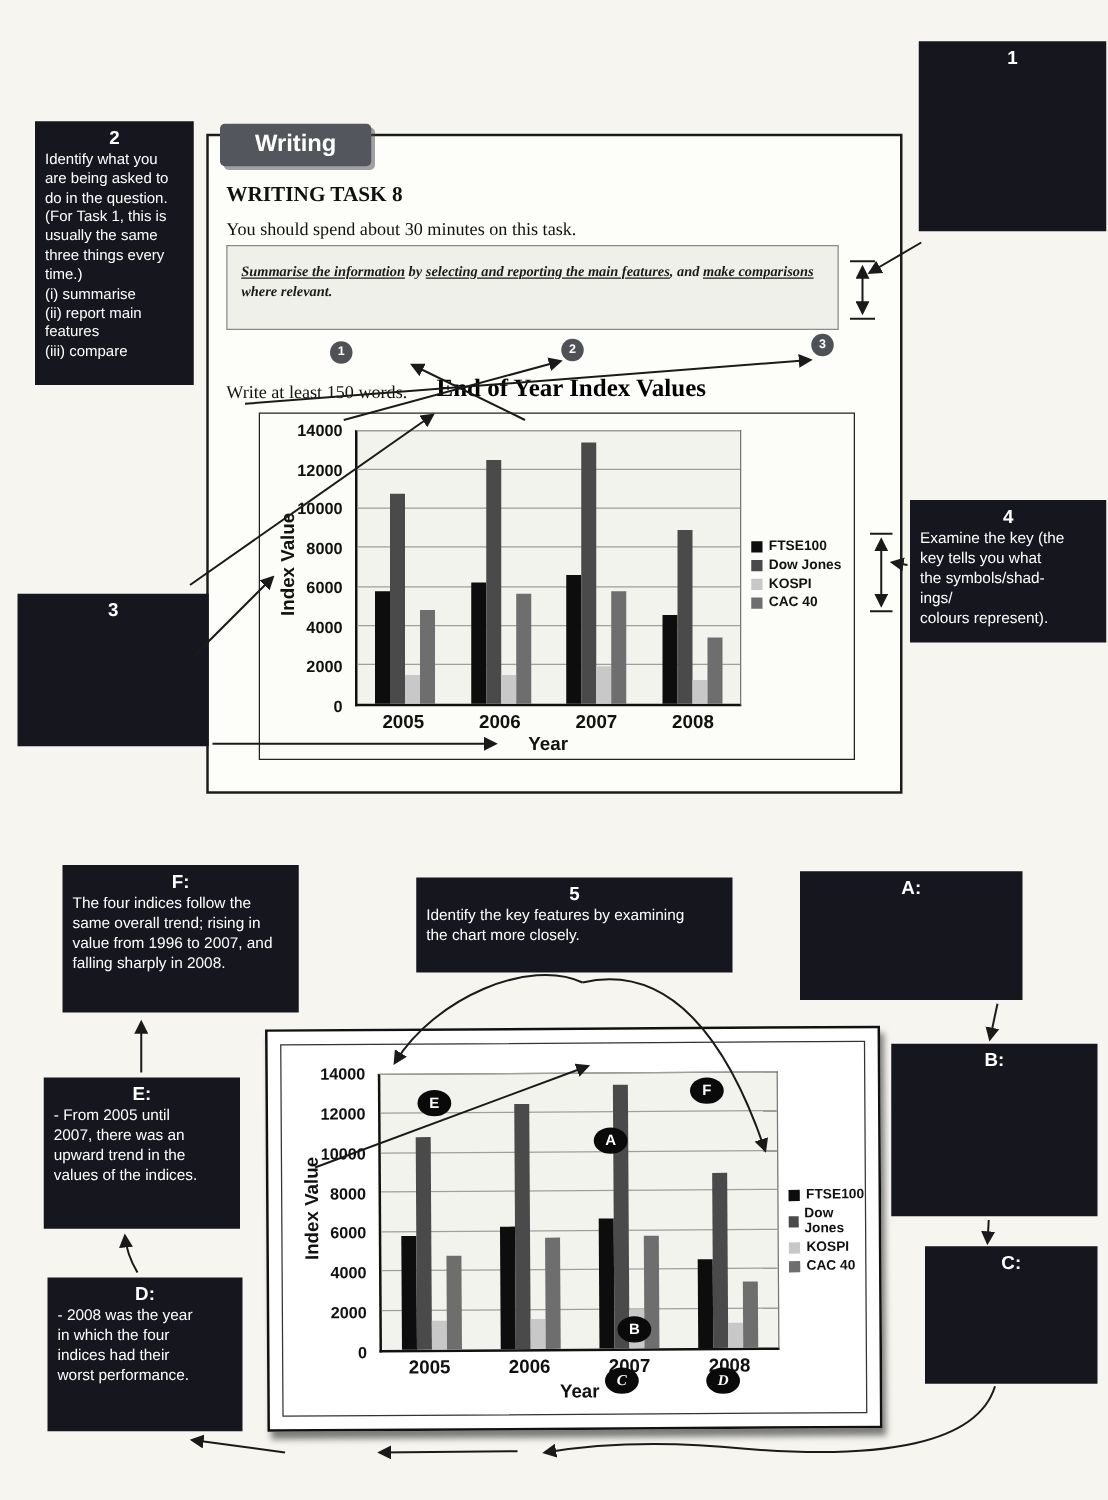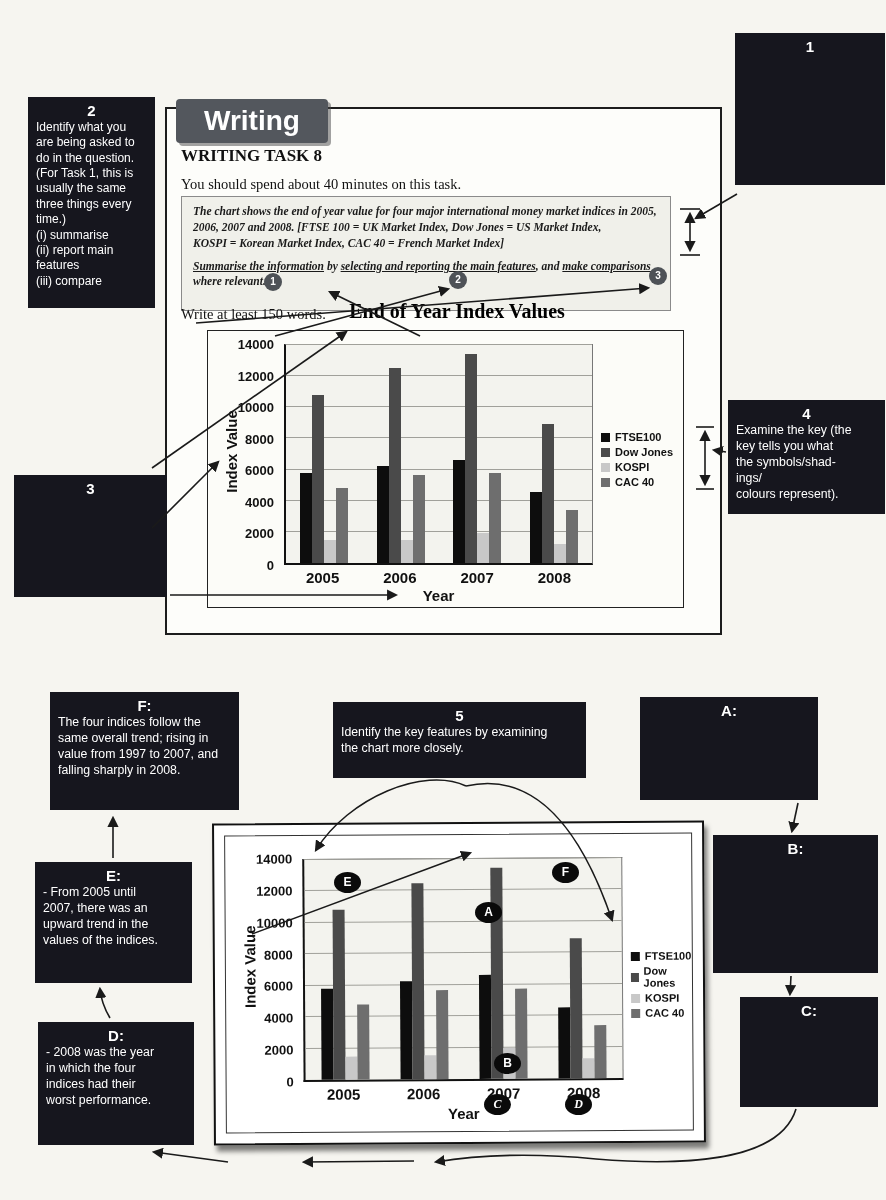--- a/index.html
+++ b/index.html
@@ -2,21 +2,21 @@
 <html><head>
 <meta charset="utf-8">
 <style>
   html,body{margin:0;padding:0;}
   body{width:886px;height:1200px;position:relative;background:#f6f5f0;
        font-family:"Liberation Sans",sans-serif;overflow:hidden;}
   .abs{position:absolute;}
 
   
   #top-frame{left:165px;top:107px;width:557px;height:528px;border:2px solid #1c1c1c;background:#fdfdfa;box-sizing:border-box;}
-  #writing-tab{left:176px;top:99px;background:#53575d;color:#fff;font-weight:bold;font-size:28px;
+  #writing-tab{left:176px;top:99px;background:#53575d;color:#fff;font-weight:bold;font-size:19px;
                padding:6px 28px;border-radius:4px;box-shadow:3px 3px 0 rgba(70,70,70,.5);z-index:3;}
   #task-heading{left:181px;top:146px;font-family:"Liberation Serif",serif;font-weight:bold;font-size:17px;color:#111;}
   #time-note{left:181px;top:176px;font-family:"Liberation Serif",serif;font-size:14.5px;color:#111;}
   #task-box{left:181px;top:196px;width:490px;background:#f0f0ea;border:1px solid #8a8a8a;
             padding:7px 11px 20px 11px;box-sizing:border-box;font-family:"Liberation Serif",serif;
             font-style:italic;font-weight:bold;font-size:11.5px;line-height:1.38;color:#1a1a1a;}
   #prompt-body{white-space:pre-line;}
   #rubric{margin-top:7px;}
   .und{text-decoration:underline;}
   .numcircle{position:absolute;width:18px;height:18px;border-radius:50%;background:#4e5257;color:#fff;
@@ -88,26 +88,23 @@
 
   
   #arrows{position:absolute;left:0;top:0;z-index:6;pointer-events:none;}
 </style>
 </head>
 <body>
 
 <div class="abs" id="top-frame"></div>
 <div class="abs" id="writing-tab">Writing</div>
 <div class="abs" id="task-heading">WRITING TASK 8</div>
-<div class="abs" id="time-note">You should spend about 40 minutes on this task.</div>
+<div class="abs" id="time-note">You should spend about 30 minutes on this task.</div>
 
 <div class="abs" id="task-box">
-  <div id="prompt-body">The chart shows the end of year value for four major international money market indices in 2005,
-2006, 2007 and 2008. [FTSE 100 = UK Market Index,    Dow Jones = US Market Index,
-KOSPI = Korean Market Index,    CAC 40 = French Market Index]</div>
   <div id="rubric"><span class="und">Summarise the information</span><span> by </span><span class="und">selecting and reporting the main features</span><span>, and </span><span class="und">make comparisons</span><span> where relevant.</span></div>
   <div class="numcircle" style="left:82px;top:76px;">1</div>
   <div class="numcircle" style="left:267px;top:74px;">2</div>
   <div class="numcircle" style="left:467px;top:70px;">3</div>
 </div>
 
 <div class="abs" id="word-note">Write at least 150 words.</div>
 <div class="abs" id="chart-title">End of Year Index Values</div>
 
 <div class="chart" id="chart1">
@@ -210,21 +207,21 @@
 key tells you what
 the symbols/shad-
 ings/
 colours represent).</div>
 </div>
 
 <div class="dbox" id="kfF">
   <div class="t">F:</div>
   <div class="x">The four indices follow the
 same overall trend; rising in
-value from 1997 to 2007, and
+value from 1996 to 2007, and
 falling sharply in 2008.</div>
 </div>
 <div class="dbox" id="tip5">
   <div class="t">5</div>
   <div class="x">Identify the key features by examining
 the chart more closely.</div>
 </div>
 <div class="dbox small" id="kfA">
   <div class="t">A:</div>
 </div>

